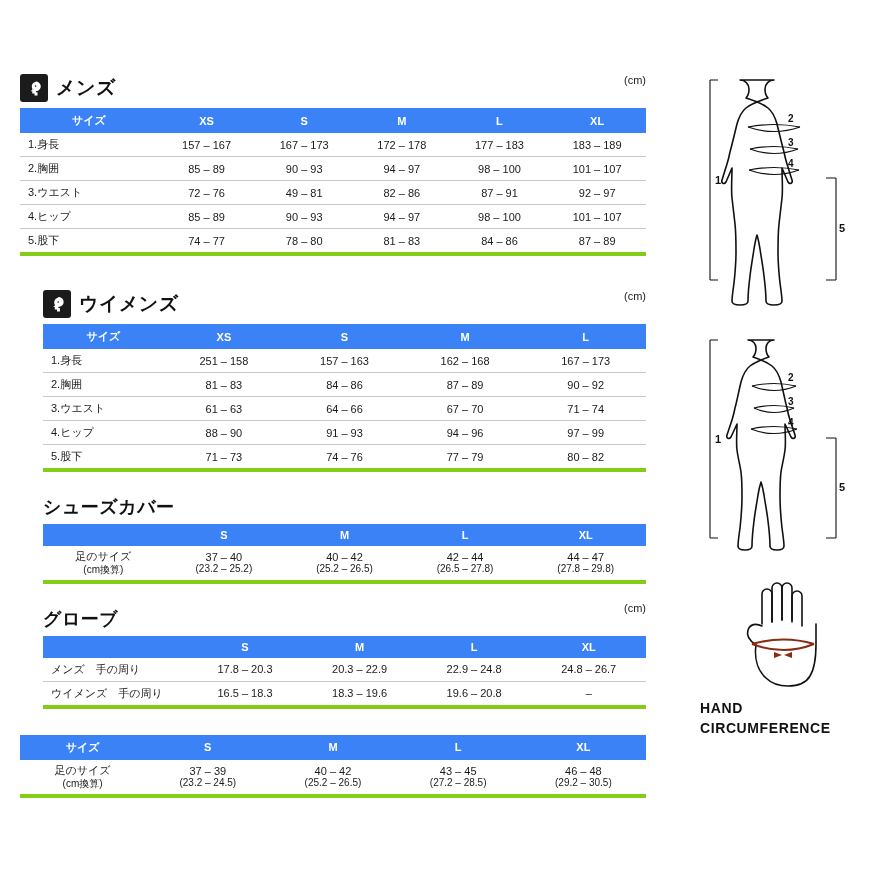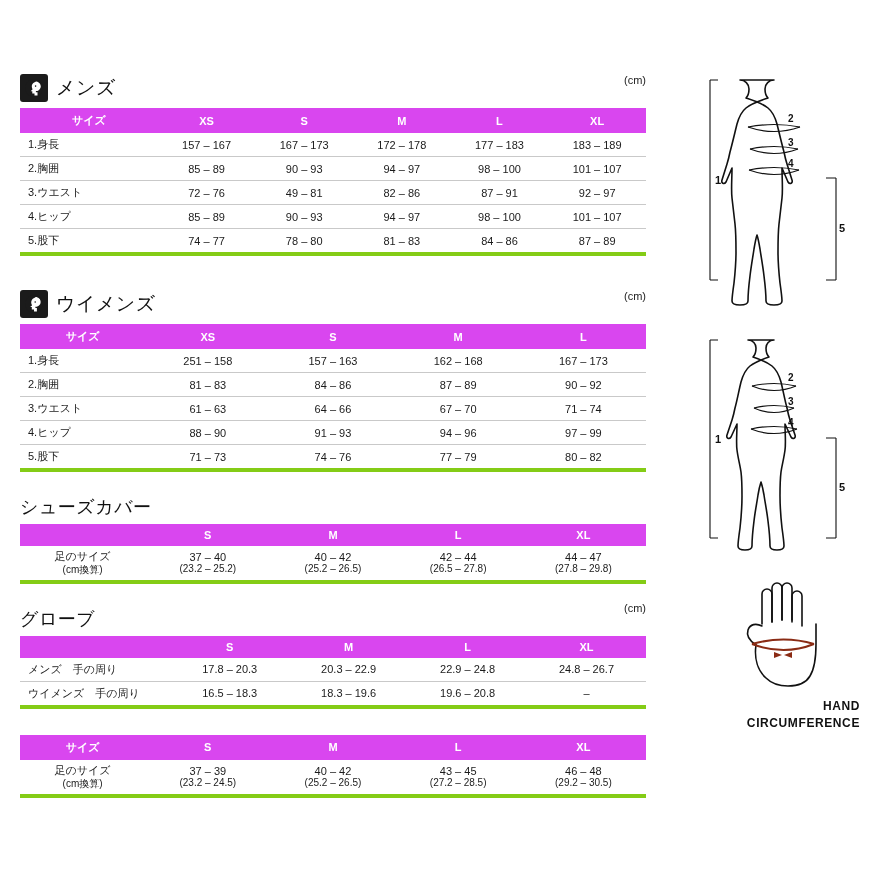--- a/index.html
+++ b/index.html
@@ -35,21 +35,21 @@
 
   
   .sec-head {
     display: flex;
     align-items: center;
     position: relative;
     margin-bottom: 6px;
   }
   .sec-head .title {
     font-size: 19px;
-    font-weight: 400;
+    font-weight: 700;
     letter-spacing: 0.5px;
     color: #111;
     line-height: 1.1;
   }
   .sec-head .title.plain {
     font-size: 18px;
   }
   .icon-badge {
     width: 28px;
     height: 28px;
@@ -69,21 +69,21 @@
     color: #222;
   }
 
   
   table.size {
     width: 100%;
     border-collapse: collapse;
     font-size: 11px;
   }
   table.size thead th {
-    background: #d946ef;
+    background: #3b82f6;
     color: #ffffff;
     font-weight: 700;
     font-size: 11px;
     padding: 5px 2px;
     text-align: center;
     border: none;
   }
   table.size thead th.rowlab {
     text-align: center;
   }
@@ -100,36 +100,36 @@
   table.size tbody td.rowlab {
     text-align: left;
     padding-left: 8px;
   }
   table.size tbody td.rowlab.center {
     text-align: center;
     padding-left: 2px;
     line-height: 1.25;
   }
   .tbl-block { margin-bottom: 34px; }
-  .tbl-block.tight { margin-bottom: 26px; }
+  .tbl-block.tight { margin-bottom: 26px; margin-left: 23px; }
 
   .sub {
     display: block;
     font-size: 10px;
   }
 
   
   .fig {
     position: relative;
     margin-bottom: 10px;
   }
   .fig svg { display: block; }
   .hand-caption {
-    text-align: right;
-    font-size: 12px;
+    text-align: left;
+    font-size: 14px;
     font-weight: 700;
     letter-spacing: 0.6px;
     line-height: 1.45;
     margin-top: 6px;
     color: #111;
   }
 </style>
 </head>
 <body>
 

